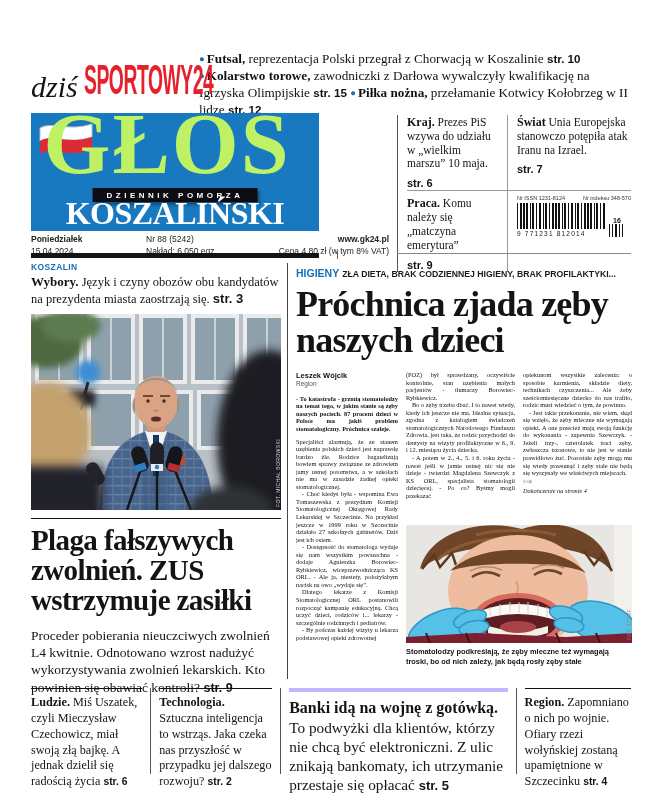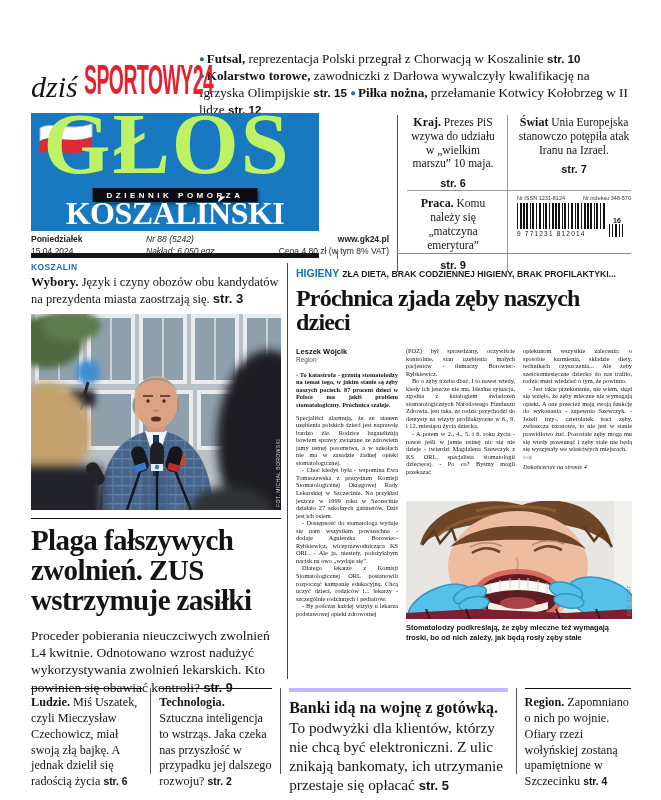--- a/index.html
+++ b/index.html
@@ -31,29 +31,29 @@
   .glos{position:absolute;top:-16px;left:0;right:16px;text-align:center;color:#bef264;
         font-weight:bold;font-size:86px;line-height:1.1;letter-spacing:2px;}
   .banner{position:absolute;top:75px;left:50%;transform:translateX(-50%);background:#0c0c12;color:#fff;
           font-family:Liberation Sans, sans-serif;font-size:8px;font-weight:bold;letter-spacing:3.5px;
           padding:3px 14px 2px;white-space:nowrap;box-shadow:2px 3px 3px rgba(0,0,0,.35);}
   .koszalinski{position:absolute;top:84px;left:0;right:0;text-align:center;color:#fff;
                font-weight:bold;font-size:32px;line-height:1;letter-spacing:-.5px;}
   .dateline{position:absolute;left:0;top:121px;width:358px;display:flex;
             font-family:"Liberation Sans",sans-serif;font-size:8.5px;line-height:1.4;color:#222;}
   .dl-col{width:115px;}
-  .dl-col.mid{width:120px;font-style:italic;}
+  .dl-col.mid{width:120px;}
   .dl-col.right{flex:1;text-align:right;}
   .thickbar{position:absolute;left:0;top:140px;width:288px;height:5px;background:#141414;}
   .tick{position:absolute;left:306px;top:138px;width:1px;height:8px;background:#666;}
 
   
   .briefs{position:absolute;left:366px;top:2px;width:234px;border-left:1px solid #555;
           padding-left:9px;display:grid;grid-template-columns:100px 124px;}
-  .brief{font-size:11.5px;line-height:1.2;padding-right:8px;text-align:center;}
+  .brief{font-size:11.5px;line-height:1.2;padding-right:8px;}
   .brief b{font-size:12px;}
   .brief .pg{display:block;margin-top:6px;font-size:11px;}
   .b-swiat{border-left:1px solid #999;padding-left:9px;padding-right:0;}
   .b-kraj,.b-swiat{min-height:72px;}
   .b-praca{border-top:1px solid #999;padding-top:5px;}
   .bc-block{border-left:1px solid #999;border-top:1px solid #999;padding:4px 0 0 9px;}
   .bc-labels{display:flex;justify-content:space-between;font-family:"Liberation Sans",sans-serif;
              font-size:5.5px;color:#333;margin-bottom:2px;}
   .bc-wrap{display:flex;align-items:flex-end;}
   .bc-bars{width:88px;height:26px;background:repeating-linear-gradient(90deg,
@@ -80,21 +80,21 @@
   .deck{font-size:13.5px;line-height:1.28;margin:0;}
   .deck .pg{font-size:12.5px;}
 
   .vdivider{position:absolute;left:287px;top:263px;width:1px;height:416px;background:#444;}
 
   
   .maincol{position:absolute;left:296px;top:263px;width:336px;}
   .kicker{white-space:nowrap;font-family:"Liberation Sans",sans-serif;overflow:hidden;}
   .k-section{color:var(--blue);font-weight:bold;font-size:10.5px;margin-right:3px;}
   .k-text{color:#1a1a1a;font-size:8.7px;font-weight:bold;letter-spacing:0;}
-  .main-headline{font-weight:bold;font-size:24px;line-height:1.0;letter-spacing:-.8px;margin:5px 0 13px;}
+  .main-headline{font-weight:bold;font-size:36px;line-height:1.0;letter-spacing:-.8px;margin:5px 0 13px;}
   .art-body{display:flex;gap:8px;}
   .art-col{font-size:6.3px;line-height:1.2;text-align:justify;color:#111;}
   .art-col p{margin:0;text-indent:6px;}
   .art-col p.noind{text-indent:0;}
   .c1{width:102px;max-height:312px;overflow:hidden;}
   .art-right{flex:1;width:226px;}
   .art-cols23{display:flex;gap:8px;height:150px;overflow:hidden;}
   .c2,.c3{width:109px;}
   .byline{margin-bottom:7px;}
   .byline b{font-family:"Liberation Sans",sans-serif;font-size:7.5px;}

